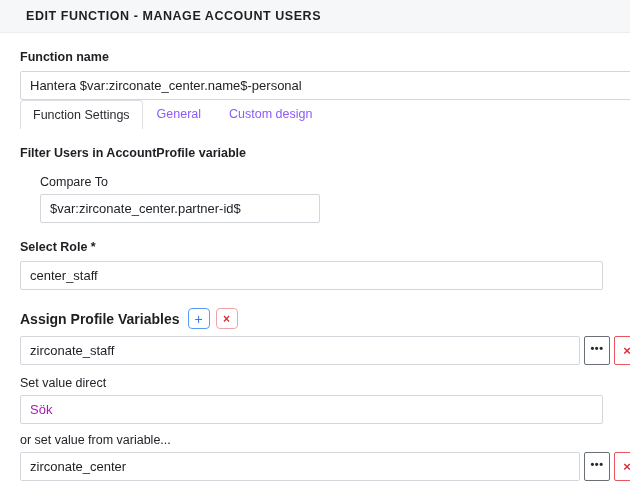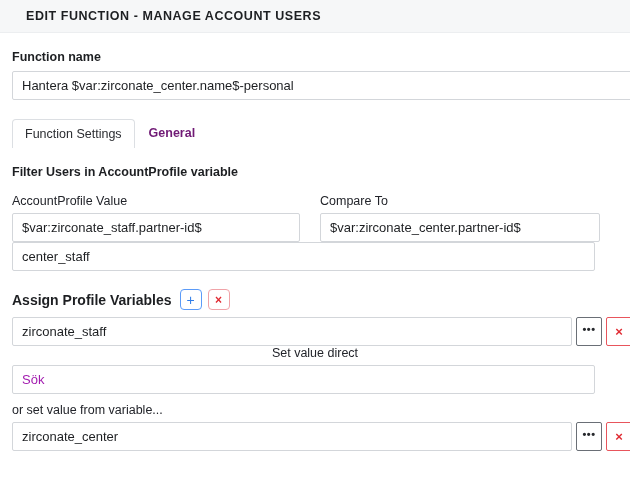--- a/index.html
+++ b/index.html
@@ -31,21 +31,21 @@
     font-weight: bold;
     letter-spacing: 0.55px;
     color: #1d1f22;
     text-transform: uppercase;
     white-space: nowrap;
     padding-left: 14px;
   }
 
   
   .page {
-    padding: 0 12px;
+    padding: 0 20px;
     box-sizing: border-box;
     position: relative;
   }
 
   .field-label {
     font-size: 12.5px;
     font-weight: bold;
     color: #1d1f22;
     margin: 17px 0 6px 0;
     line-height: 1.2;
@@ -79,45 +79,43 @@
   
   .input-fnname {
     width: 630px;
     margin-left: 0;
   }
 
   
   .tabs {
     display: flex;
     align-items: flex-end;
-    margin-top: 19px;
     height: 29px;
   }
   .tab {
     font-size: 12.5px;
     line-height: 1;
     padding: 8px 12px 8px 12px;
     box-sizing: border-box;
     height: 29px;
     display: flex;
     align-items: center;
     white-space: nowrap;
   }
   .tab.active {
     border: 1px solid #dcdfe3;
     border-bottom: none;
     border-radius: 4px 4px 0 0;
     background: #ffffff;
     color: #2b2d31;
   }
   .tab.link {
-    color: #701a75;
+    color: #8b5cf6;
     padding-left: 14px;
     padding-right: 14px;
-    font-weight: bold;
   }
 
   
   .two-col {
     display: flex;
     margin-top: 14px;
   }
   .col-left { width: 288px; }
   .col-gap  { width: 20px; }
   .col-right { width: 280px; }
@@ -209,51 +207,49 @@
 </div>
 
 <div class="page">
 
   <div class="field-label">Function name</div>
   <div class="input input-fnname">Hantera $var:zirconate_center.name$-personal</div>
 
   <div class="tabs">
     <div class="tab active">Function Settings</div>
     <div class="tab link">General</div>
+    <div class="tab link">Custom design</div>
   </div>
 
   <div class="field-label">Filter Users in AccountProfile variable</div>
 
   <div class="two-col">
-    <div class="col-left">
-      <div class="field-label sub">AccountProfile Value</div>
-      <div class="input">$var:zirconate_staff.partner-id$</div>
-    </div>
     <div class="col-gap"></div>
     <div class="col-right">
       <div class="field-label sub">Compare To</div>
       <div class="input">$var:zirconate_center.partner-id$</div>
     </div>
   </div>
 
+  <div class="field-label">Select Role *</div>
   <div class="input w576">center_staff</div>
 
   <div class="assign-head">
     <span class="txt">Assign Profile Variables</span>
     <span class="mini-btn add">+</span>
     <span class="mini-btn del">×</span>
   </div>
 
   <div class="var-row">
     <div class="input">zirconate_staff</div>
     <div class="sq-btn dots">•••</div>
     <div class="sq-btn x">×</div>
   </div>
 
-  <div class="field-label sub" style="text-align:center;">Set value direct</div>
+  <div class="field-label sub" style="margin-top:11px;">Set value direct</div>
   <div class="input placeholder w576">Sök</div>
 
   <div class="field-label sub" style="margin-top:9px;">or set value from variable...</div>
   <div class="var-row">
     <div class="input">zirconate_center</div>
     <div class="sq-btn dots">•••</div>
     <div class="sq-btn x">×</div>
   </div>
 
 </div>

